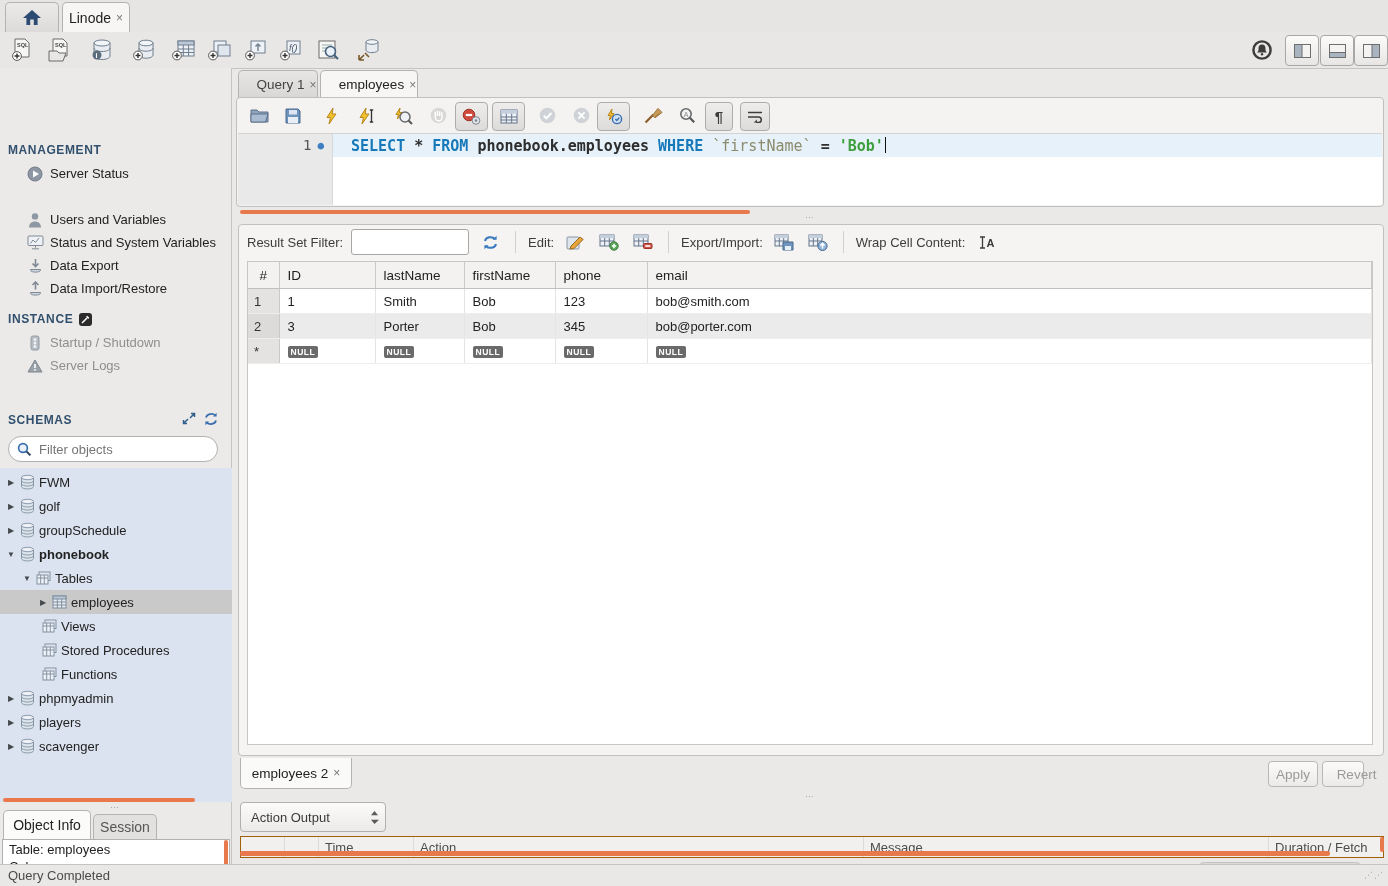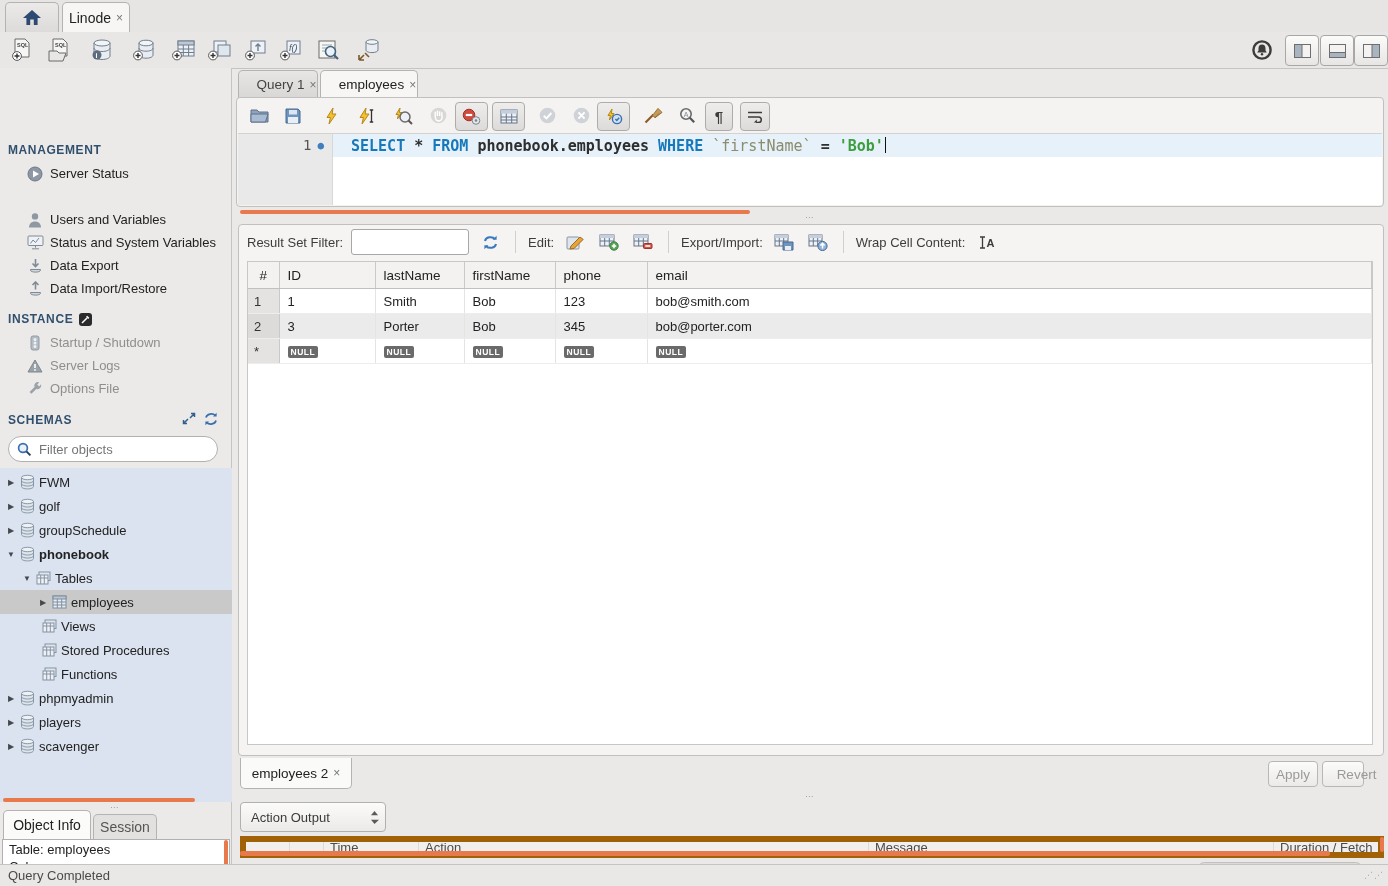--- a/index.html
+++ b/index.html
@@ -95,21 +95,21 @@
   #subtab{left:240px;top:758px;width:112px;height:31px;background:#fafaf9;border:1px solid #b5b3b1;border-top:none;
           border-radius:0 0 5px 5px;display:flex;align-items:center;justify-content:center;gap:5px;box-sizing:border-box;font-size:13.5px;}
   .pushbtn{position:absolute;top:761px;height:26px;border:1px solid #b9b7b5;border-radius:4px;color:#9c9a98;
            background:linear-gradient(#fbfbfa,#ecEAe8);display:flex;align-items:center;justify-content:center;font-size:13.5px;box-sizing:border-box;}
   #apply-btn{left:1268px;width:50px;} #revert-btn{left:1322px;width:42px;padding-left:27px;}
 
   
   #action-select{left:240px;top:802px;width:146px;height:30px;border:1px solid #b2b0ae;border-radius:4px;
                  background:linear-gradient(#fbfbfa,#eceae8);display:flex;align-items:center;box-sizing:border-box;padding:0 6px 0 10px;}
   #action-select .sl{flex:1;color:#3a3a3a;}
-  #out-header{left:240px;top:836px;width:1144px;height:22px;background:#f2f0ee;border:6px solid #a16207;box-sizing:border-box;
+  #out-header{left:240px;top:836px;width:1144px;height:22px;background:#f2f0ee;border:1px solid #a16207;box-sizing:border-box;
               display:flex;align-items:center;color:#4c4c4c;font-size:13px;}
   #out-header .oc{border-right:1px solid #dddbd9;height:100%;display:flex;align-items:center;padding-left:6px;box-sizing:border-box;white-space:nowrap;overflow:hidden;}
   #statusbar{left:0;top:864px;width:1388px;height:22px;background:#eae8e6;border-top:1px solid #c6c4c2;box-sizing:border-box;
              display:flex;align-items:center;padding-left:8px;color:#4a4a4a;}
   #corner-grip{color:#b0aeac;font-size:9px;letter-spacing:1px;line-height:5px;}
   #bottom-thumb{left:1197px;top:862px;width:166px;height:15px;background:#dcdad8;border:1px solid #c2c0be;border-radius:8px;box-sizing:border-box;}
 </style>
 </head>
 <body>
 
@@ -312,28 +312,20 @@
   </div>
   <div class="navitem dim" style="top:286px">
     <span class="ic">
         <svg width="16" height="14" viewBox="0 0 16 14">
           <path d="M8 1L15 13H1Z" fill="#9aa2aa" stroke="#7e868e"></path>
           <rect x="7.2" y="5" width="1.6" height="4" fill="#fff"></rect>
           <rect x="7.2" y="10.2" width="1.6" height="1.6" fill="#fff"></rect>
         </svg>
       </span>
     <span class="lb">Server Logs</span>
-  </div>
-  <div class="navitem dim" style="top:309px">
-    <span class="ic">
-        <svg width="16" height="16" viewBox="0 0 16 16">
-          <path d="M14 3.2a3.6 3.6 0 0 1-4.7 4.7L4.4 12.8 2.6 11l4.9-4.9A3.6 3.6 0 0 1 12.2 1.4L10.2 3.4l2 2z" fill="#9aa2aa"></path>
-        </svg>
-      </span>
-    <span class="lb">Options File</span>
   </div>
 
   <div class="abs sechead" style="left:8px;top:345px">SCHEMAS</div>
   <div class="abs" style="left:182px;top:344px">
     <svg width="14" height="13" viewBox="0 0 14 13">
         <path d="M8 6l4.5-4.5M12.5 5V1.5H9M6 7L1.5 11.5M1.5 8v3.5H5" stroke="#31608f" fill="none" stroke-width="1.5"></path>
       </svg>
   </div>
   <div class="abs" style="left:203px;top:344px">
     <svg width="16" height="14" viewBox="0 0 16 14">

